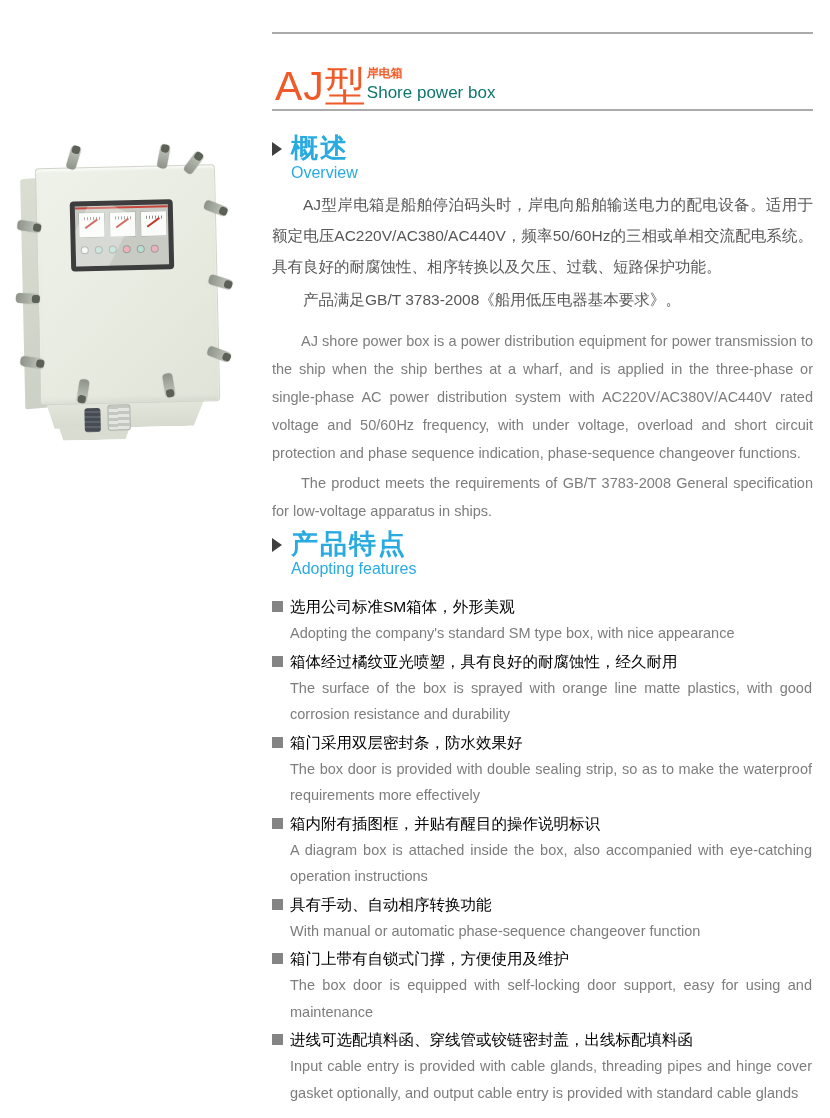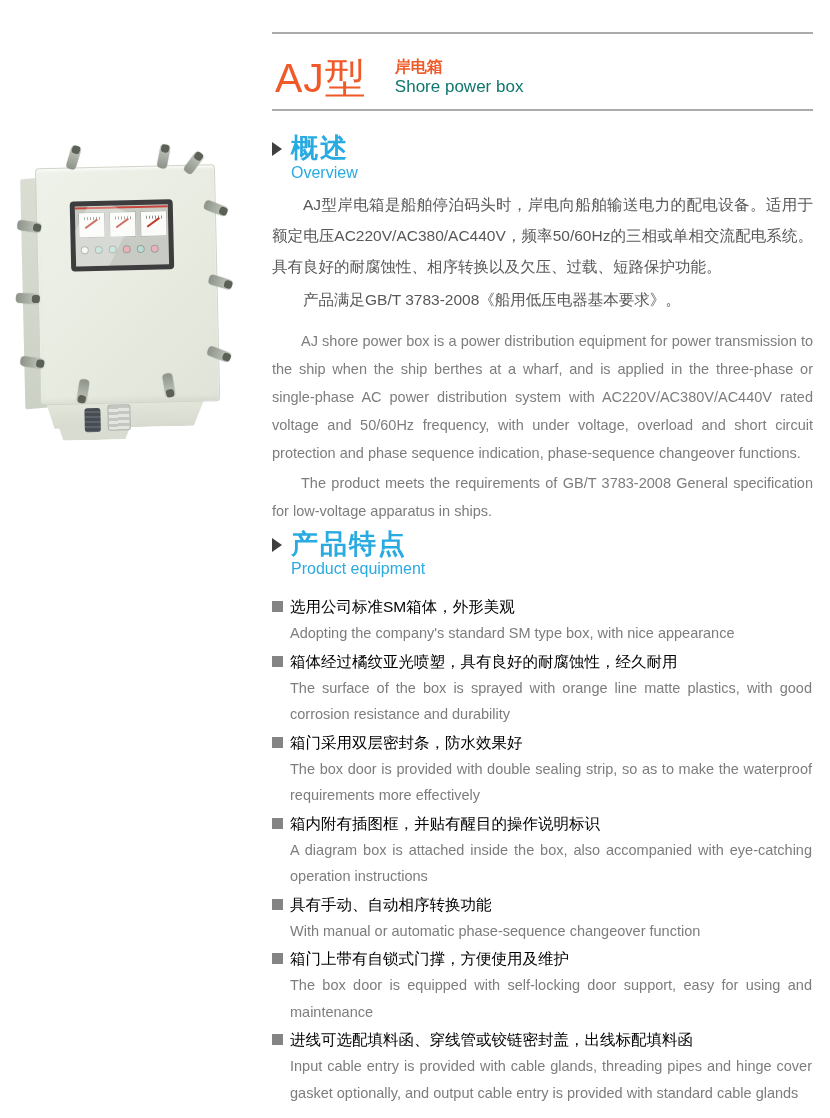--- a/index.html
+++ b/index.html
@@ -8,24 +8,24 @@
     width:830px; height:1118px; position:relative; overflow:hidden;
     font-family:"Liberation Sans", sans-serif;
   }
 
   
   .right-col { position:absolute; left:272px; top:0; width:542px; }
   .rule { position:absolute; left:0; width:541px; height:2px; background:#aaabab; }
   .rule-top { top:32px; }
   .rule-mid { top:109px; }
 
-  .title-block { position:absolute; left:3px; top:55px; display:flex; align-items:center; gap:28px; }
+  .title-block { position:absolute; left:3px; top:63px; display:flex; align-items:flex-start; gap:0; }
   .title-model { color:#f05a28; font-size:41px; font-weight:400; line-height:46px; letter-spacing:1px; }
   .title-sub { display:flex; flex-direction:column; padding-bottom:3px; }
-  .title-zh { color:#f05a28; font-size:16px; font-weight:bold; line-height:20px; }
+  .title-zh { color:#f05a28; font-size:12px; font-weight:bold; line-height:20px; }
   .title-en { color:#0f766e; font-size:17px; line-height:20px; }
 
   .section { position:absolute; left:0; width:541px; }
   .section-overview { top:133px; }
   .section-features { top:529px; }
 
   .section-header { display:flex; align-items:flex-start; gap:9px; margin-bottom:6px; }
   .tri { width:0; height:0; border-top:7px solid transparent; border-bottom:7px solid transparent;
          border-left:10px solid #3f3f3f; margin-top:9px; }
   .h-zh { color:#29abe2; font-size:27px; font-weight:700; line-height:30px; letter-spacing:2px; }
@@ -199,21 +199,21 @@
     <p class="zh gap-sm">产品满足GB/T 3783-2008《船用低压电器基本要求》。</p>
     <p class="en gap-md">AJ shore power box is a power distribution equipment for power transmission to the ship when the ship berthes at a wharf, and is applied in the three-phase or single-phase AC power distribution system with AC220V/AC380V/AC440V rated voltage and 50/60Hz frequency, with under voltage, overload and short circuit protection and phase sequence indication, phase-sequence changeover functions.</p>
     <p class="en gap-sm">The product meets the requirements of GB/T 3783-2008 General specification for low-voltage apparatus in ships.</p>
   </div>
 
   <div class="section section-features">
     <div class="section-header">
       <div class="tri"></div>
       <div>
         <div class="h-zh">产品特点</div>
-        <div class="h-en">Product equipment</div>
+        <div class="h-en">Adopting features</div>
       </div>
     </div>
 
     <div class="features-list">
       <div class="feature-item">
         <div class="feature-title">
           <span class="bullet"></span>
           <span>选用公司标准SM箱体，外形美观</span>
         </div>
         <div class="feature-en">Adopting the company's standard SM type box, with nice appearance</div>

